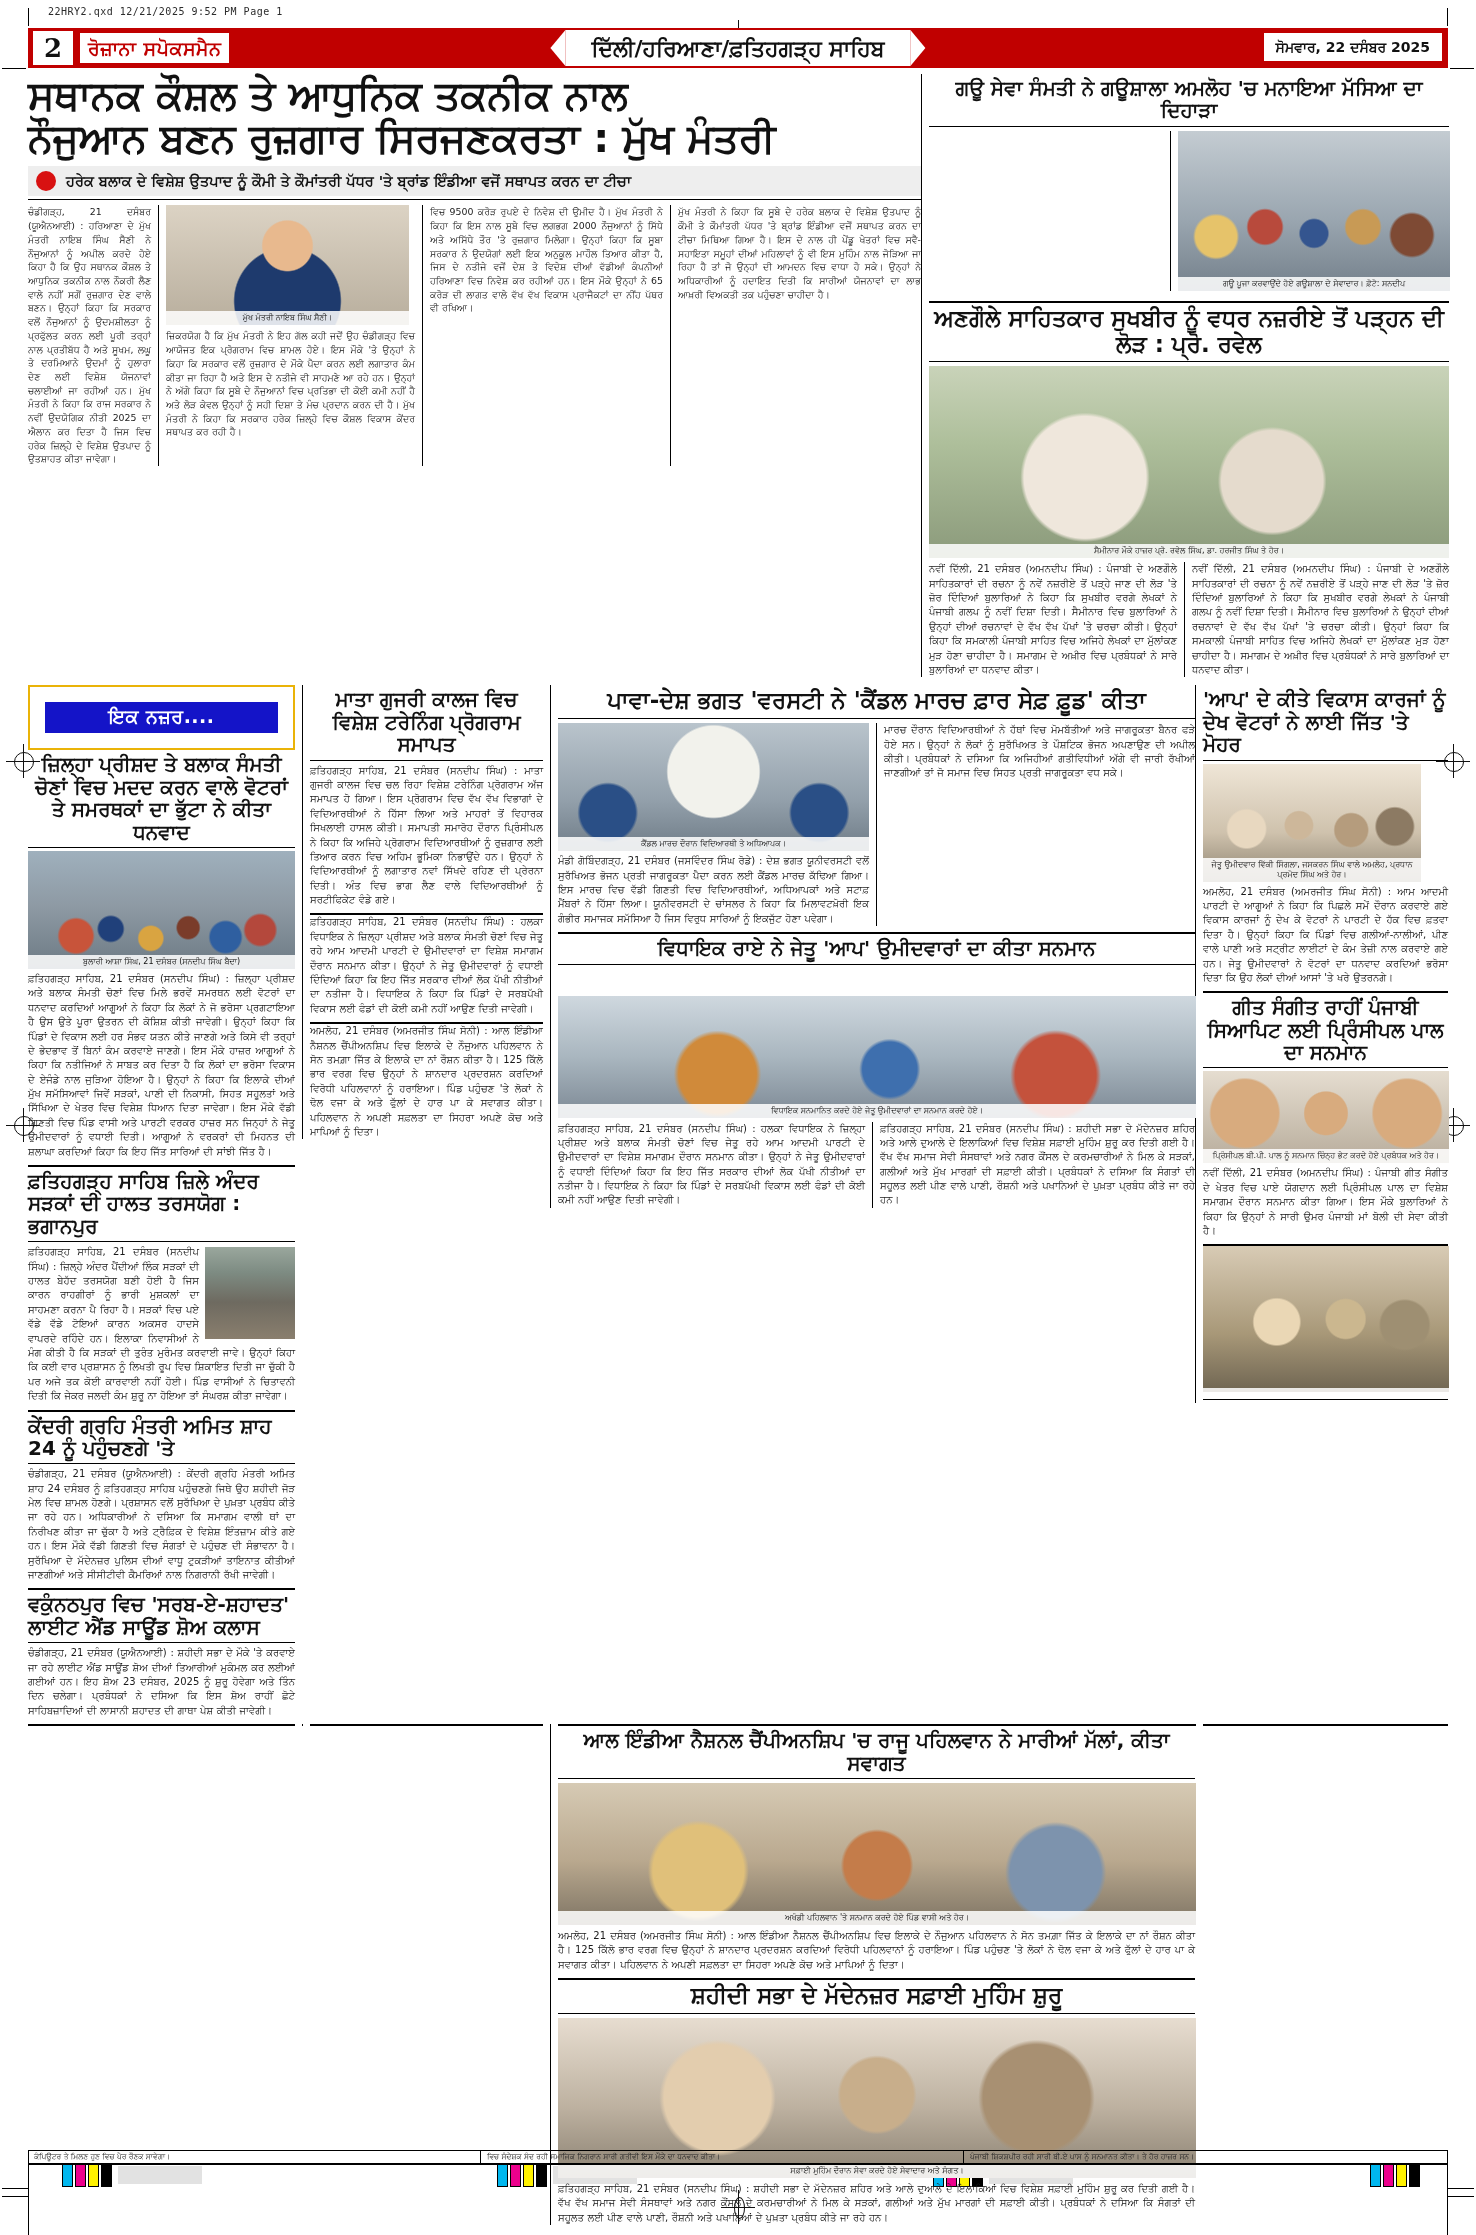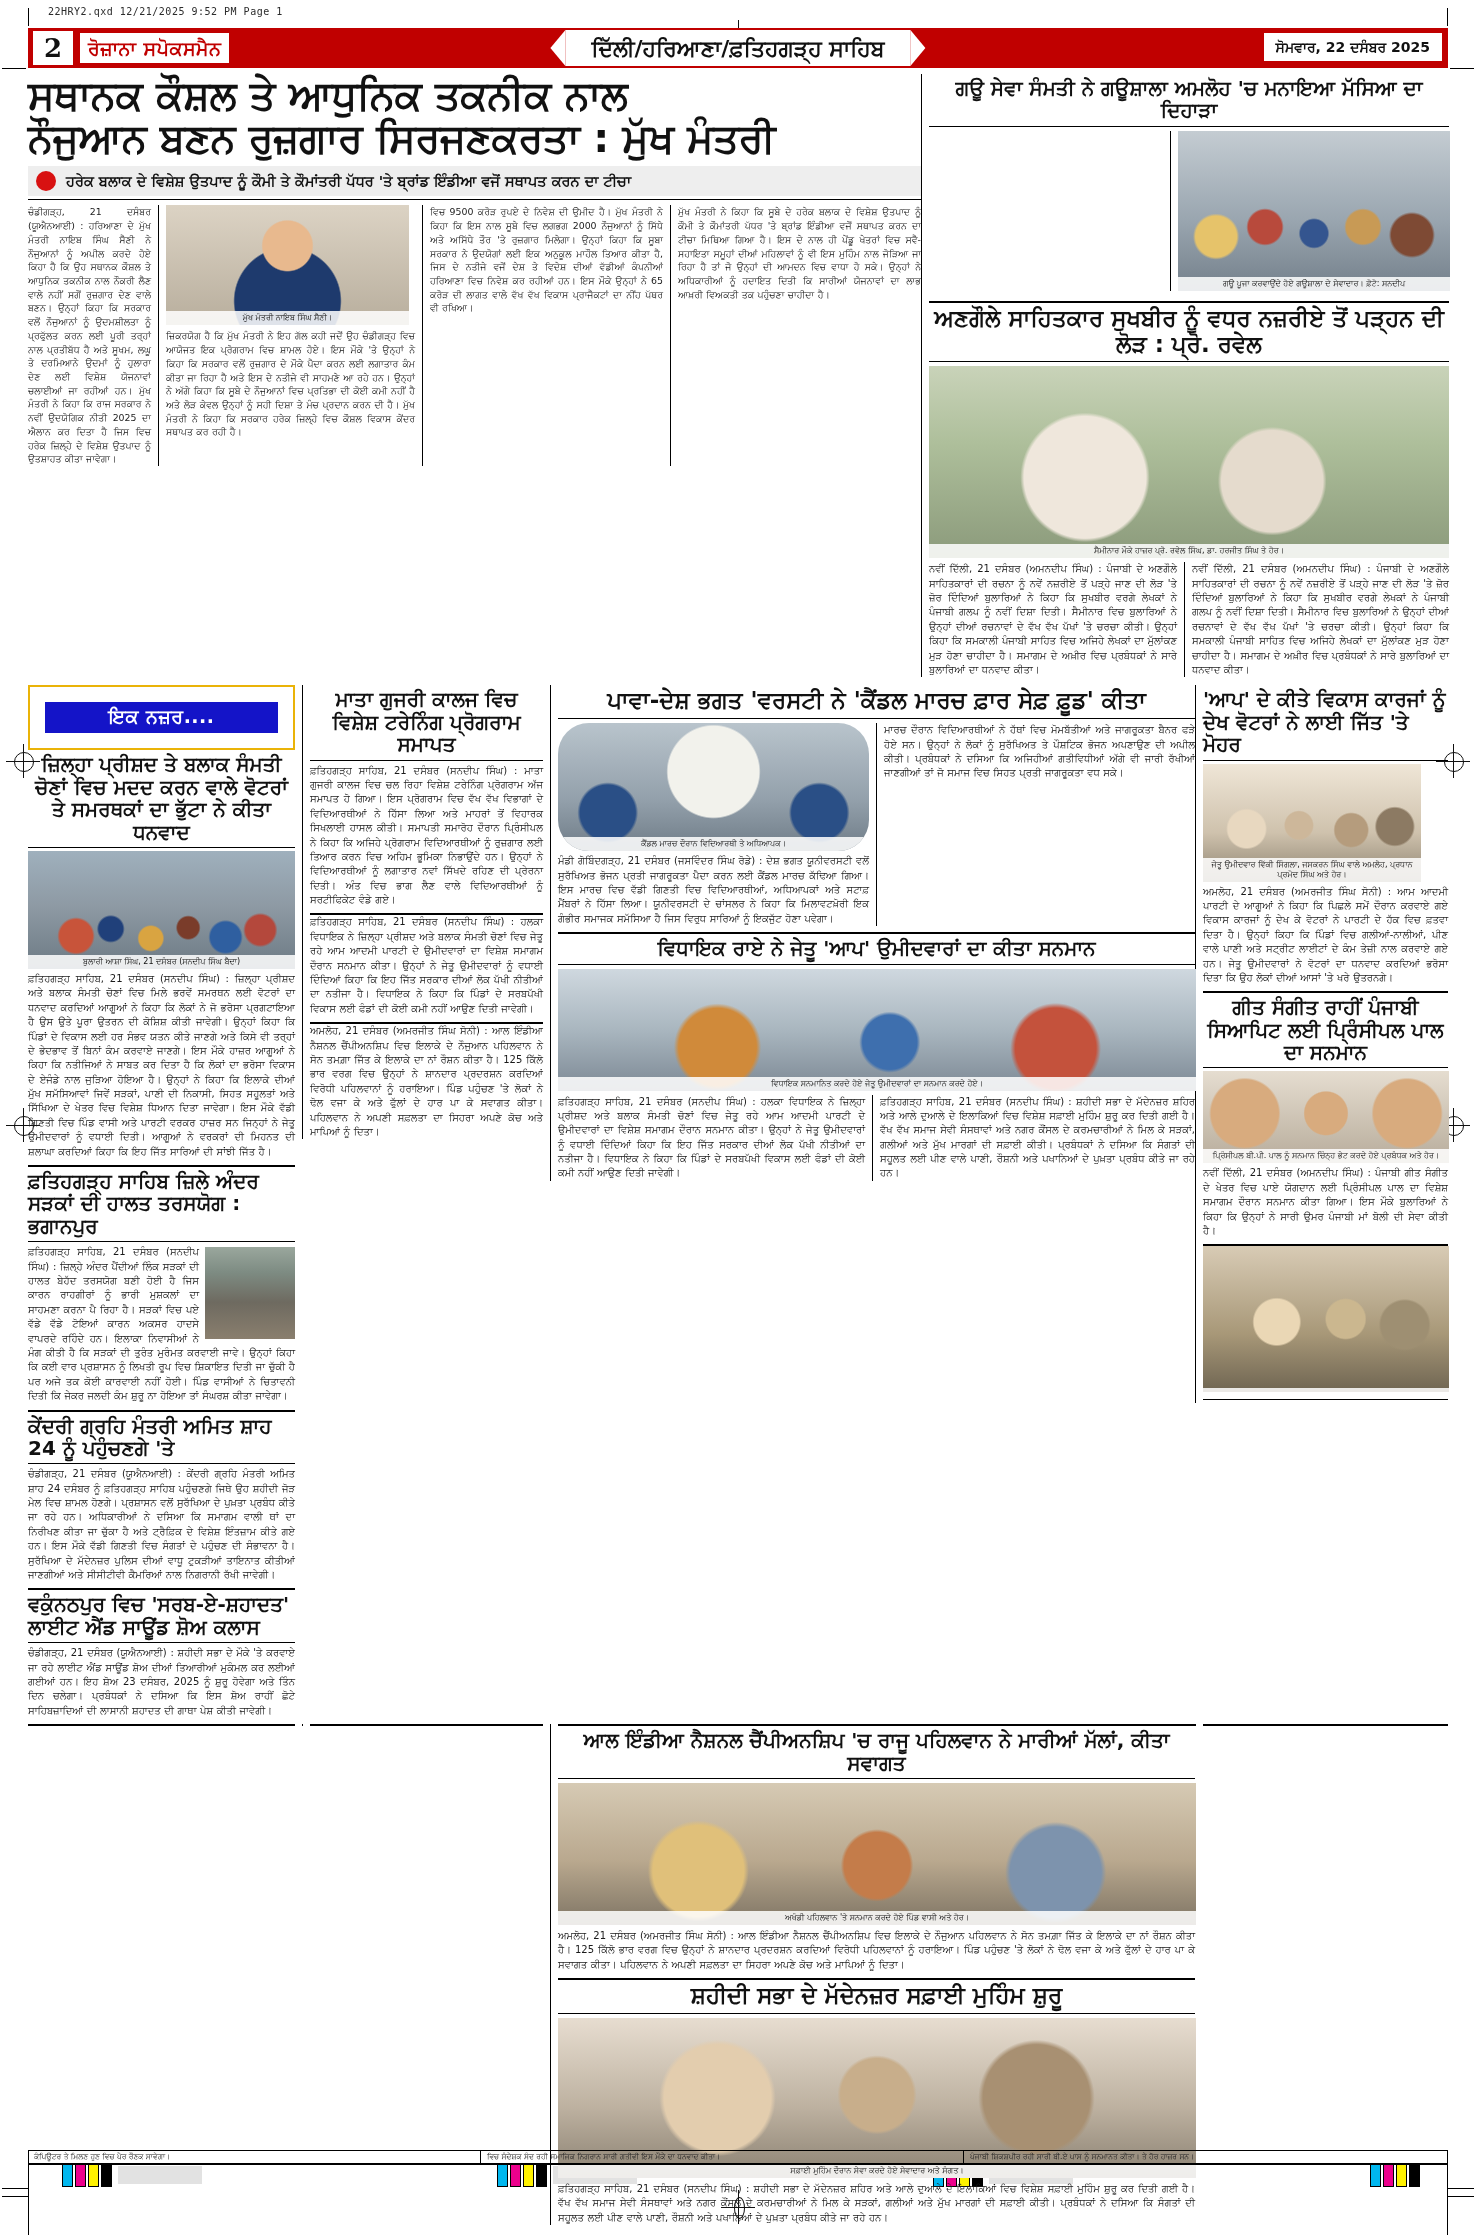--- a/index.html
+++ b/index.html
@@ -156,21 +156,21 @@
   .ph-portrait{background:
      radial-gradient(circle at 50% 34%,#e8b98e 0 17%,transparent 18%),
      radial-gradient(circle at 50% 80%,#1e3a6d 0 34%,transparent 35%),
      linear-gradient(#dcd3c4 0%,#b8ae9d 100%);}
   .ph-road{background:
      linear-gradient(#9aa79d 0%,#7d8b82 28%,#6e6a60 60%,#8a7f6e 100%);}
   .ph-banner{background:
      radial-gradient(circle at 50% 38%,#f2f2ec 0 26%,transparent 27%),
      radial-gradient(circle at 16% 70%,#2a4f86 0 10%,transparent 11%),
      radial-gradient(circle at 84% 70%,#2a4f86 0 10%,transparent 11%),
-     linear-gradient(#b9c4cc 0%,#93a0ab 60%,#6f7c87 100%); border-radius: 31px;}
+     linear-gradient(#b9c4cc 0%,#93a0ab 60%,#6f7c87 100%);}
   .ph-award{background:
      radial-gradient(circle at 30% 52%,#ead7b5 0 12%,transparent 13%),
      radial-gradient(circle at 58% 50%,#cbb78f 0 12%,transparent 13%),
      radial-gradient(circle at 82% 54%,#9e8f72 0 11%,transparent 12%),
      linear-gradient(#d8cbb5 0%,#a89878 60%,#6f6552 100%);}
   .ph-group{background:
      radial-gradient(circle at 14% 66%,#e6c36a 0 8%,transparent 9%),
      radial-gradient(circle at 32% 60%,#b84a3c 0 8%,transparent 9%),
      radial-gradient(circle at 50% 64%,#34558f 0 8%,transparent 9%),
      radial-gradient(circle at 68% 60%,#c89a55 0 8%,transparent 9%),
@@ -421,21 +421,21 @@
           <div class="col col-rule pad-l" style="width:327px;">
             <div class="body t2">ਮਾਰਚ ਦੌਰਾਨ ਵਿਦਿਆਰਥੀਆਂ ਨੇ ਹੱਥਾਂ ਵਿਚ ਮੋਮਬੱਤੀਆਂ ਅਤੇ ਜਾਗਰੂਕਤਾ ਬੈਨਰ ਫੜੇ ਹੋਏ ਸਨ। ਉਨ੍ਹਾਂ ਨੇ ਲੋਕਾਂ ਨੂੰ ਸੁਰੱਖਿਅਤ ਤੇ ਪੌਸ਼ਟਿਕ ਭੋਜਨ ਅਪਣਾਉਣ ਦੀ ਅਪੀਲ ਕੀਤੀ। ਪ੍ਰਬੰਧਕਾਂ ਨੇ ਦਸਿਆ ਕਿ ਅਜਿਹੀਆਂ ਗਤੀਵਿਧੀਆਂ ਅੱਗੇ ਵੀ ਜਾਰੀ ਰੱਖੀਆਂ ਜਾਣਗੀਆਂ ਤਾਂ ਜੋ ਸਮਾਜ ਵਿਚ ਸਿਹਤ ਪ੍ਰਤੀ ਜਾਗਰੂਕਤਾ ਵਧ ਸਕੇ।</div>
           </div>
         </div>
 
         <div style="height:6px"></div>
         <div class="hr-thick"></div>
         <div class="sec-head">ਵਿਧਾਇਕ ਰਾਏ ਨੇ ਜੇਤੂ 'ਆਪ' ਉਮੀਦਵਾਰਾਂ ਦਾ ਕੀਤਾ ਸਨਮਾਨ</div>
         <div class="hr-thin"></div>
         <div style="height:4px"></div>
-        <div class="photo ph-field" style="width:638px;height:122px;">
+        <div class="photo ph-field" style="width:638px;height:122px;margin-top:27px;">
           <div class="cap">ਵਿਧਾਇਕ ਸਨਮਾਨਿਤ ਕਰਦੇ ਹੋਏ ਜੇਤੂ ਉਮੀਦਵਾਰਾਂ ਦਾ ਸਨਮਾਨ ਕਰਦੇ ਹੋਏ।</div>
         </div>
         <div style="height:4px"></div>
         <div style="display:flex;">
           <div class="col pad-r" style="width:318px;">
             <div class="body t2">ਫ਼ਤਿਹਗੜ੍ਹ ਸਾਹਿਬ, 21 ਦਸੰਬਰ (ਸਨਦੀਪ ਸਿੰਘ) : ਹਲਕਾ ਵਿਧਾਇਕ ਨੇ ਜ਼ਿਲ੍ਹਾ ਪ੍ਰੀਸ਼ਦ ਅਤੇ ਬਲਾਕ ਸੰਮਤੀ ਚੋਣਾਂ ਵਿਚ ਜੇਤੂ ਰਹੇ ਆਮ ਆਦਮੀ ਪਾਰਟੀ ਦੇ ਉਮੀਦਵਾਰਾਂ ਦਾ ਵਿਸ਼ੇਸ਼ ਸਮਾਗਮ ਦੌਰਾਨ ਸਨਮਾਨ ਕੀਤਾ। ਉਨ੍ਹਾਂ ਨੇ ਜੇਤੂ ਉਮੀਦਵਾਰਾਂ ਨੂੰ ਵਧਾਈ ਦਿੰਦਿਆਂ ਕਿਹਾ ਕਿ ਇਹ ਜਿੱਤ ਸਰਕਾਰ ਦੀਆਂ ਲੋਕ ਪੱਖੀ ਨੀਤੀਆਂ ਦਾ ਨਤੀਜਾ ਹੈ। ਵਿਧਾਇਕ ਨੇ ਕਿਹਾ ਕਿ ਪਿੰਡਾਂ ਦੇ ਸਰਬਪੱਖੀ ਵਿਕਾਸ ਲਈ ਫੰਡਾਂ ਦੀ ਕੋਈ ਕਮੀ ਨਹੀਂ ਆਉਣ ਦਿਤੀ ਜਾਵੇਗੀ।</div>
           </div>
           <div class="col col-rule pad-l" style="width:327px;">
             <div class="body t2">ਫ਼ਤਿਹਗੜ੍ਹ ਸਾਹਿਬ, 21 ਦਸੰਬਰ (ਸਨਦੀਪ ਸਿੰਘ) : ਸ਼ਹੀਦੀ ਸਭਾ ਦੇ ਮੱਦੇਨਜ਼ਰ ਸ਼ਹਿਰ ਅਤੇ ਆਲੇ ਦੁਆਲੇ ਦੇ ਇਲਾਕਿਆਂ ਵਿਚ ਵਿਸ਼ੇਸ਼ ਸਫ਼ਾਈ ਮੁਹਿੰਮ ਸ਼ੁਰੂ ਕਰ ਦਿਤੀ ਗਈ ਹੈ। ਵੱਖ ਵੱਖ ਸਮਾਜ ਸੇਵੀ ਸੰਸਥਾਵਾਂ ਅਤੇ ਨਗਰ ਕੌਂਸਲ ਦੇ ਕਰਮਚਾਰੀਆਂ ਨੇ ਮਿਲ ਕੇ ਸੜਕਾਂ, ਗਲੀਆਂ ਅਤੇ ਮੁੱਖ ਮਾਰਗਾਂ ਦੀ ਸਫ਼ਾਈ ਕੀਤੀ। ਪ੍ਰਬੰਧਕਾਂ ਨੇ ਦਸਿਆ ਕਿ ਸੰਗਤਾਂ ਦੀ ਸਹੂਲਤ ਲਈ ਪੀਣ ਵਾਲੇ ਪਾਣੀ, ਰੌਸ਼ਨੀ ਅਤੇ ਪਖਾਨਿਆਂ ਦੇ ਪੁਖ਼ਤਾ ਪ੍ਰਬੰਧ ਕੀਤੇ ਜਾ ਰਹੇ ਹਨ।</div>
           </div>

